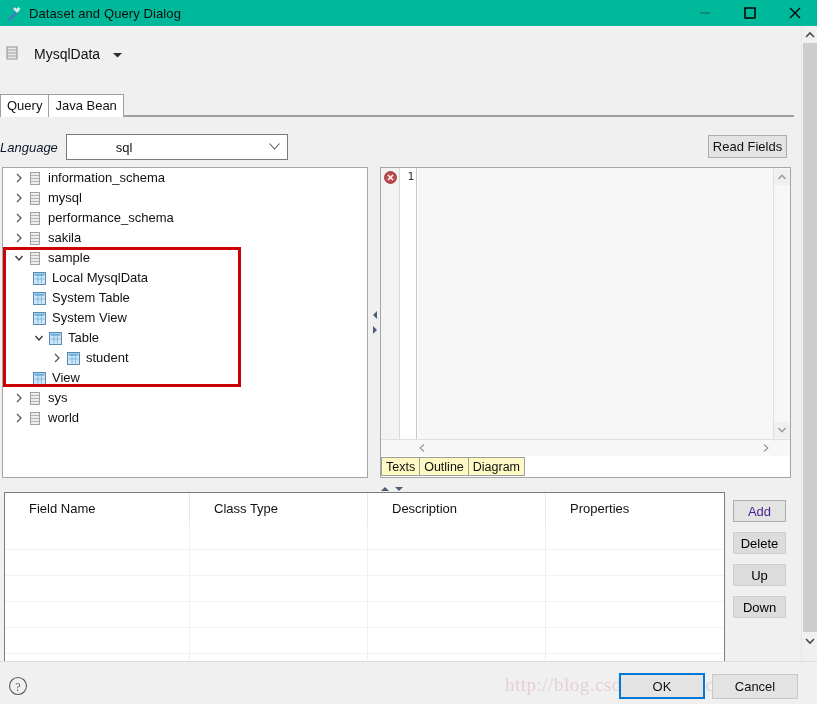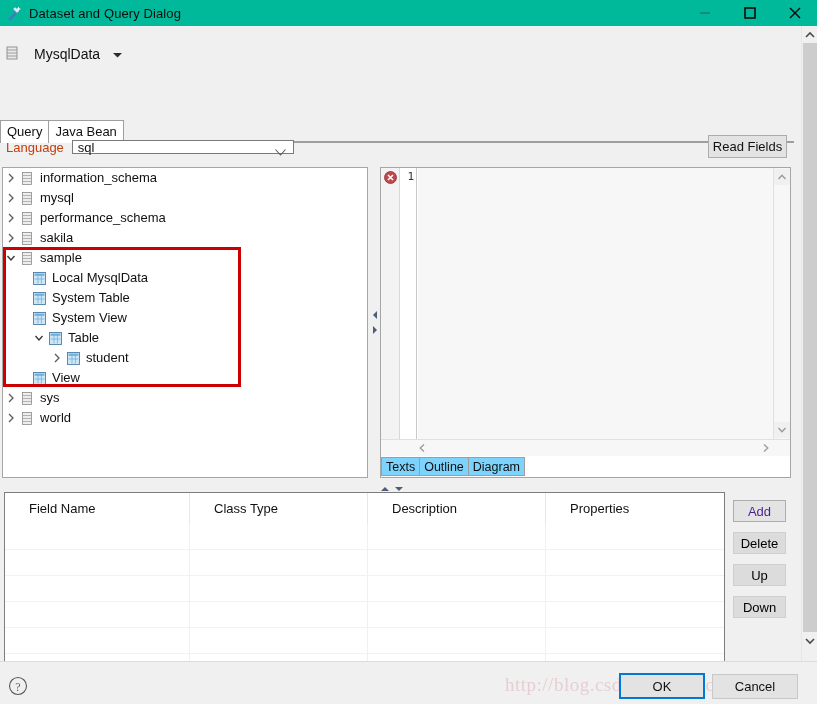--- a/index.html
+++ b/index.html
@@ -102,21 +102,21 @@
     font-size: 14px;
     color: #111;
   }
   #dataset-row .ds-caret {
     margin-left: 12px;
   }
 
   
   #tabstrip {
     position: absolute;
-    left: 0; top: 94px;
+    left: 0; top: 68px;
     width: 794px; height: 23px;
     display: flex;
     align-items: flex-start;
     border-bottom: 1px solid #9e9e9e;
     box-sizing: border-box;
   }
   #tabstrip .tabfill {
     flex: 1 1 auto;
     height: 22px;
     border-bottom: 1px solid #9e9e9e;
@@ -139,33 +139,34 @@
 
   
   #lang-row {
     position: absolute;
     left: 0; top: 109px;
     width: 794px; height: 24px;
     display: flex;
     align-items: center;
   }
   #lang-label {
-    margin-left: 6px;
-    font-size: 13px;
-    color: #c2410c;
+    font-size: 13px;
+    color: #0f172a;
+    font-style: italic;
   }
   #lang-combo {
     margin-left: 8px;
-    width: 222px; height: 14px;
+    width: 222px; height: 26px;
     background: #ffffff;
     border: 1px solid #7a7a7a;
     box-sizing: border-box;
     display: flex;
     align-items: center;
     position: relative;
+    padding-left: 44px;
   }
   #lang-combo .val {
     margin-left: 5px;
     font-size: 13px;
     color: #111;
   }
   #lang-combo .chev {
     position: absolute;
     right: 6px; top: 4px;
   }
@@ -211,21 +212,21 @@
     display: flex; align-items: center; justify-content: center;
     flex: none;
   }
   .tree-row .ticon {
     width: 16px; height: 16px;
     margin-right: 5px;
     flex: none;
     display: flex; align-items: center; justify-content: center;
   }
   .tree-row .tlabel { line-height: 16px; }
-  .ind0 { padding-left: 0; }
+  .ind0 { padding-left: 8px; }
   .ind1 { padding-left: 28px; }
 
   
   #red-box {
     position: absolute;
     left: 0px; top: 79px;
     width: 238px; height: 140px;
     border: 3px solid #cc0000;
     box-sizing: border-box;
     pointer-events: none;
@@ -319,21 +320,21 @@
     width: 409px; height: 20px;
     display: flex;
     align-items: flex-start;
     background: #ffffff;
   }
   .etab {
     height: 19px;
     line-height: 18px;
     padding: 0 4px;
     font-size: 12.5px;
-    background: #7dd3fc;
+    background: #fef9c3;
     border: 1px solid #9e9e9e;
     box-sizing: border-box;
     color: #111;
     white-space: nowrap;
   }
   .etab + .etab { border-left: none; }
 
   
   #h-splitter {
     position: absolute;

